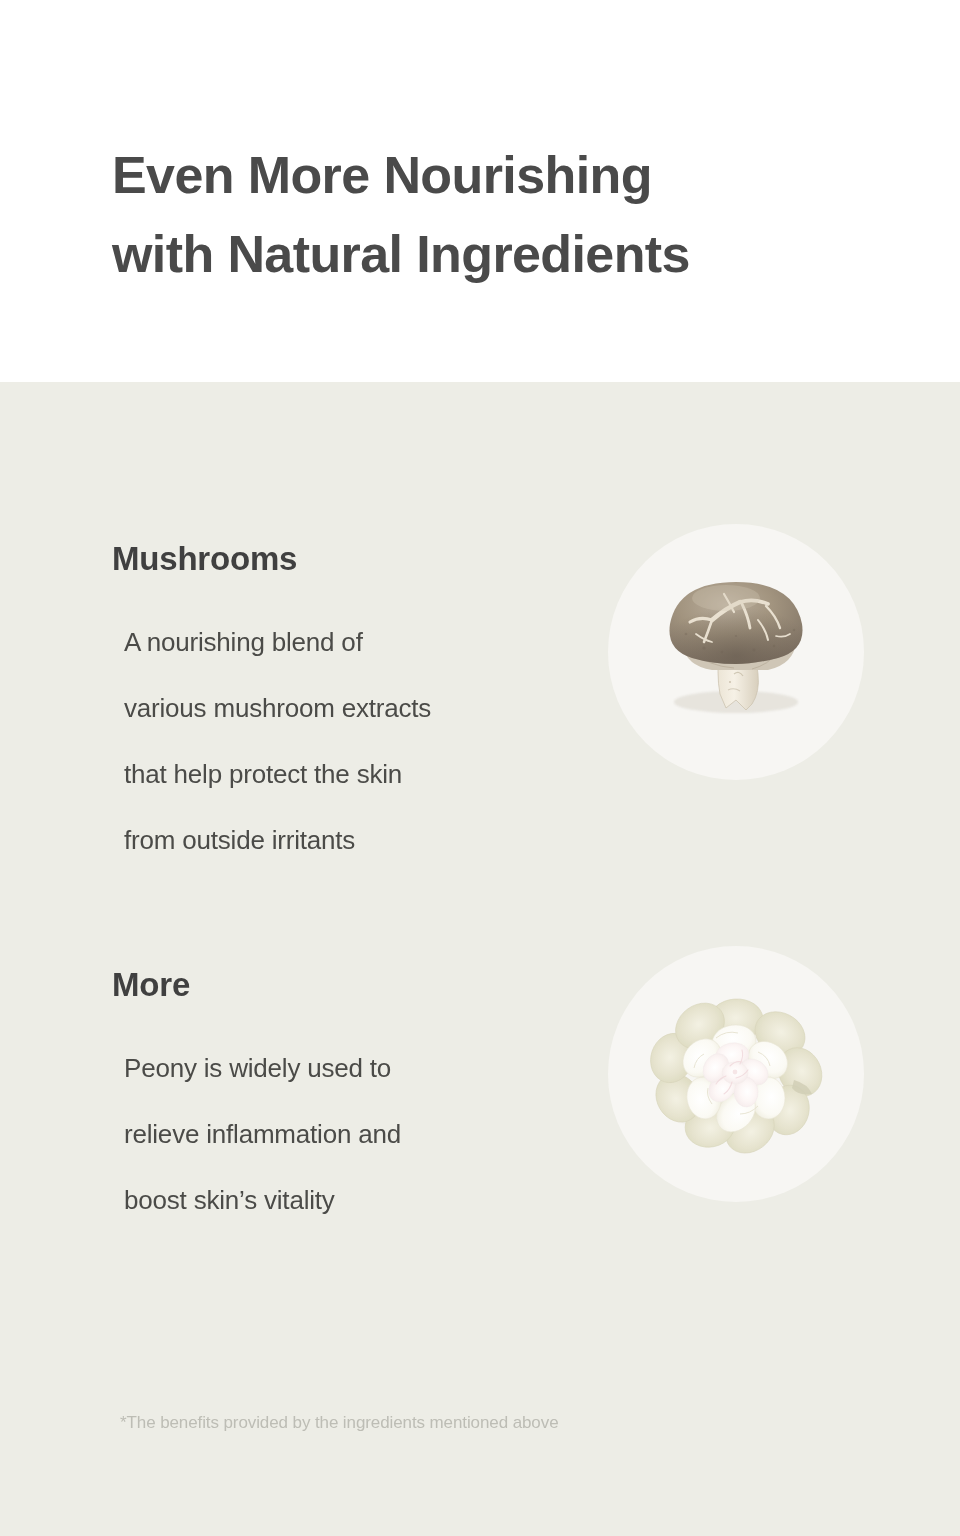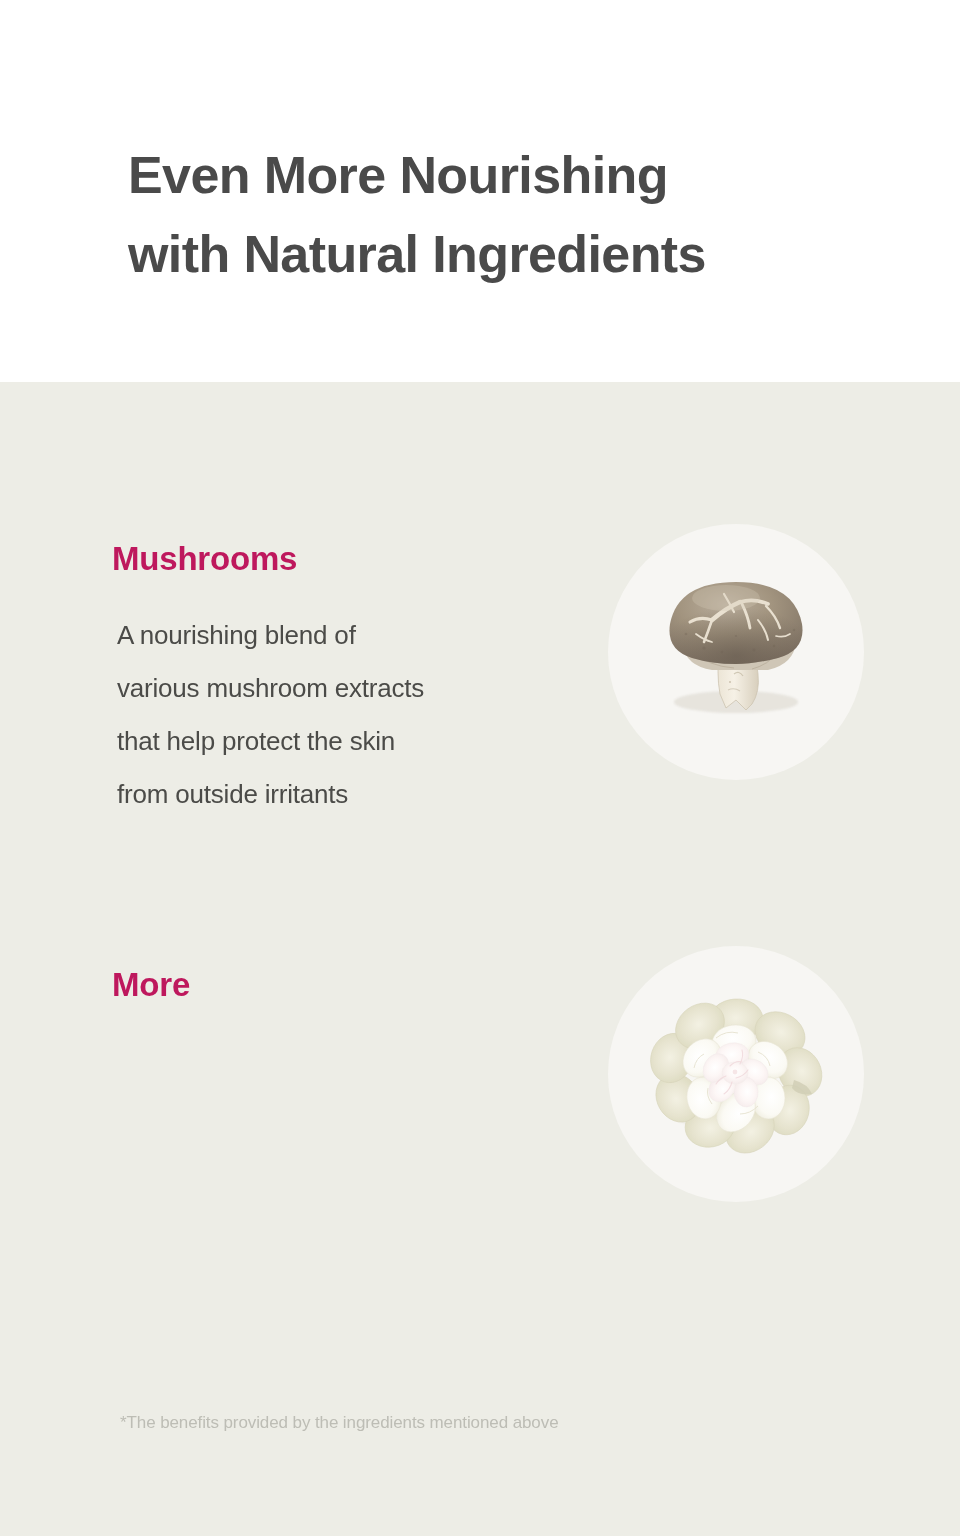--- a/index.html
+++ b/index.html
@@ -28,21 +28,21 @@
     position: absolute;
     left: 0;
     top: 0;
     width: 960px;
     height: 382px;
     background: #ffffff;
   }
 
   .page-title {
     position: absolute;
-    left: 128px;
+    left: 112px;
     top: 136px;
     width: 760px;
     margin: 0;
     font-family: "Liberation Sans", sans-serif;
     font-size: 52px;
     font-weight: bold;
     line-height: 1.52;
     letter-spacing: -0.6px;
     color: #4a4a4a;
     white-space: pre-line;
@@ -73,29 +73,29 @@
     width: 470px;
   }
 
   .ingredient-name {
     margin: 0 0 34px 0;
     font-family: "Liberation Sans", sans-serif;
     font-size: 33px;
     font-weight: bold;
     line-height: 1;
     letter-spacing: -0.2px;
-    color: #be185d;
+    color: #404040;
   }
 
   .ingredient-desc {
-    margin: 5px;
+    margin: 12px;
     font-family: "Liberation Sans", sans-serif;
     font-size: 26px;
     font-weight: normal;
-    line-height: 53px;
+    line-height: 66px;
     letter-spacing: -0.2px;
     color: #4b4b48;
     white-space: pre-line;
   }
 
   
   .image-circle {
     position: absolute;
     left: 608px;
     top: -18px;
@@ -213,20 +213,23 @@
 
           <ellipse cx="118" cy="74" rx="34" ry="13" fill="#d4c9b6" opacity="0.3"></ellipse>
         </svg>
       </div>
     </div>
 
     <div class="ingredient-block second">
 
       <div class="ingredient-text">
         <h2 class="ingredient-name">More</h2>
+        <p class="ingredient-desc">Peony is widely used to
+relieve inflammation and
+boost skin’s vitality</p>
       </div>
 
       <div class="image-circle">
         <svg class="circle-art" viewBox="0 0 256 256">
           <defs>
             <radialGradient id="outerPetal" cx="50%" cy="45%" r="62%">
               <stop offset="0%" stop-color="#f3f1e2"></stop>
               <stop offset="60%" stop-color="#e6e3cd"></stop>
               <stop offset="100%" stop-color="#d9d6bb"></stop>
             </radialGradient>

